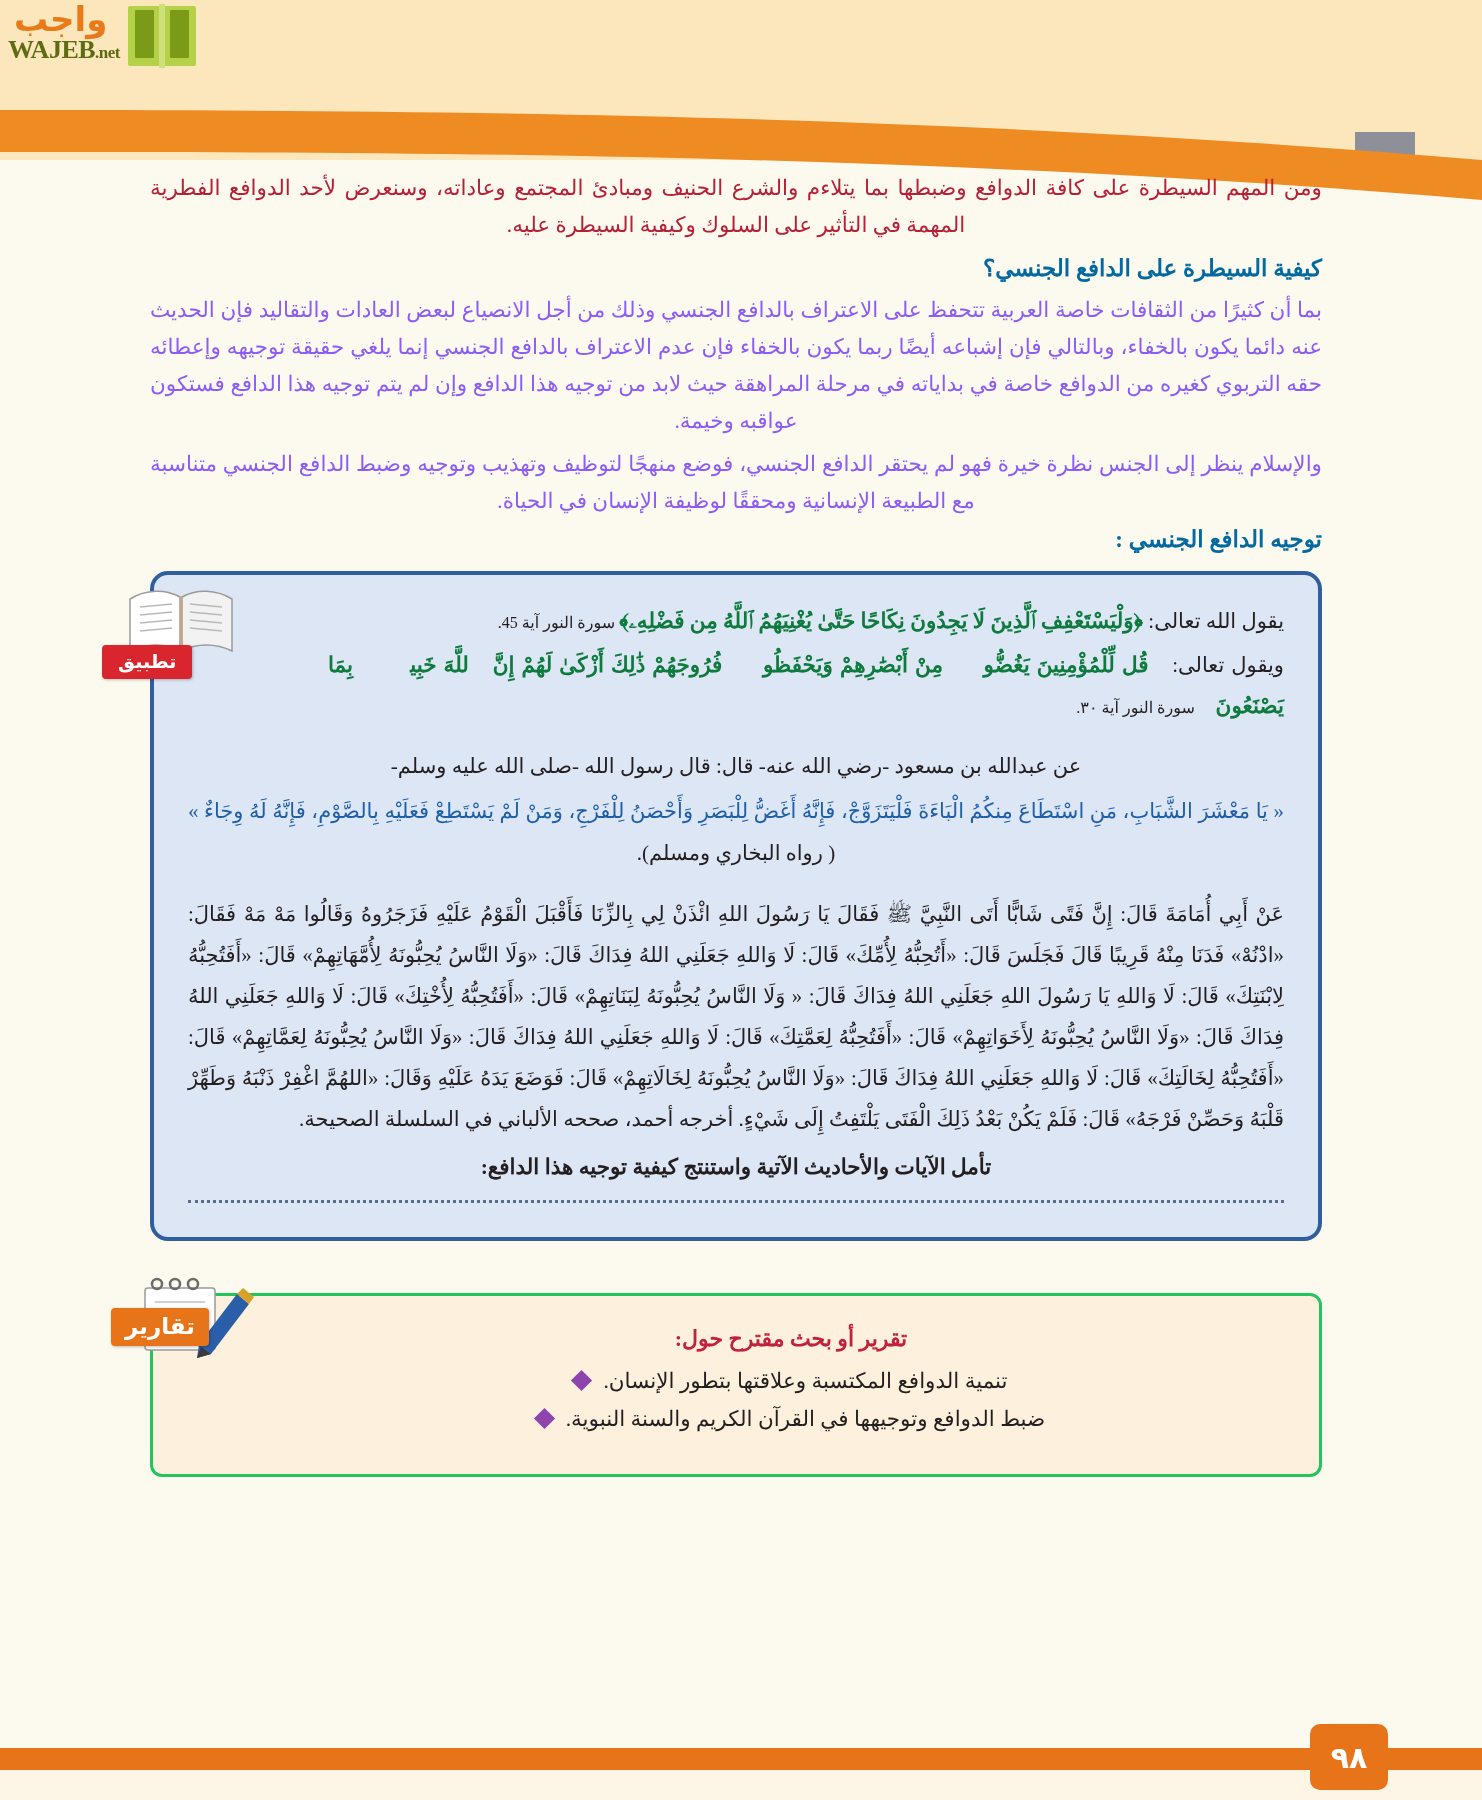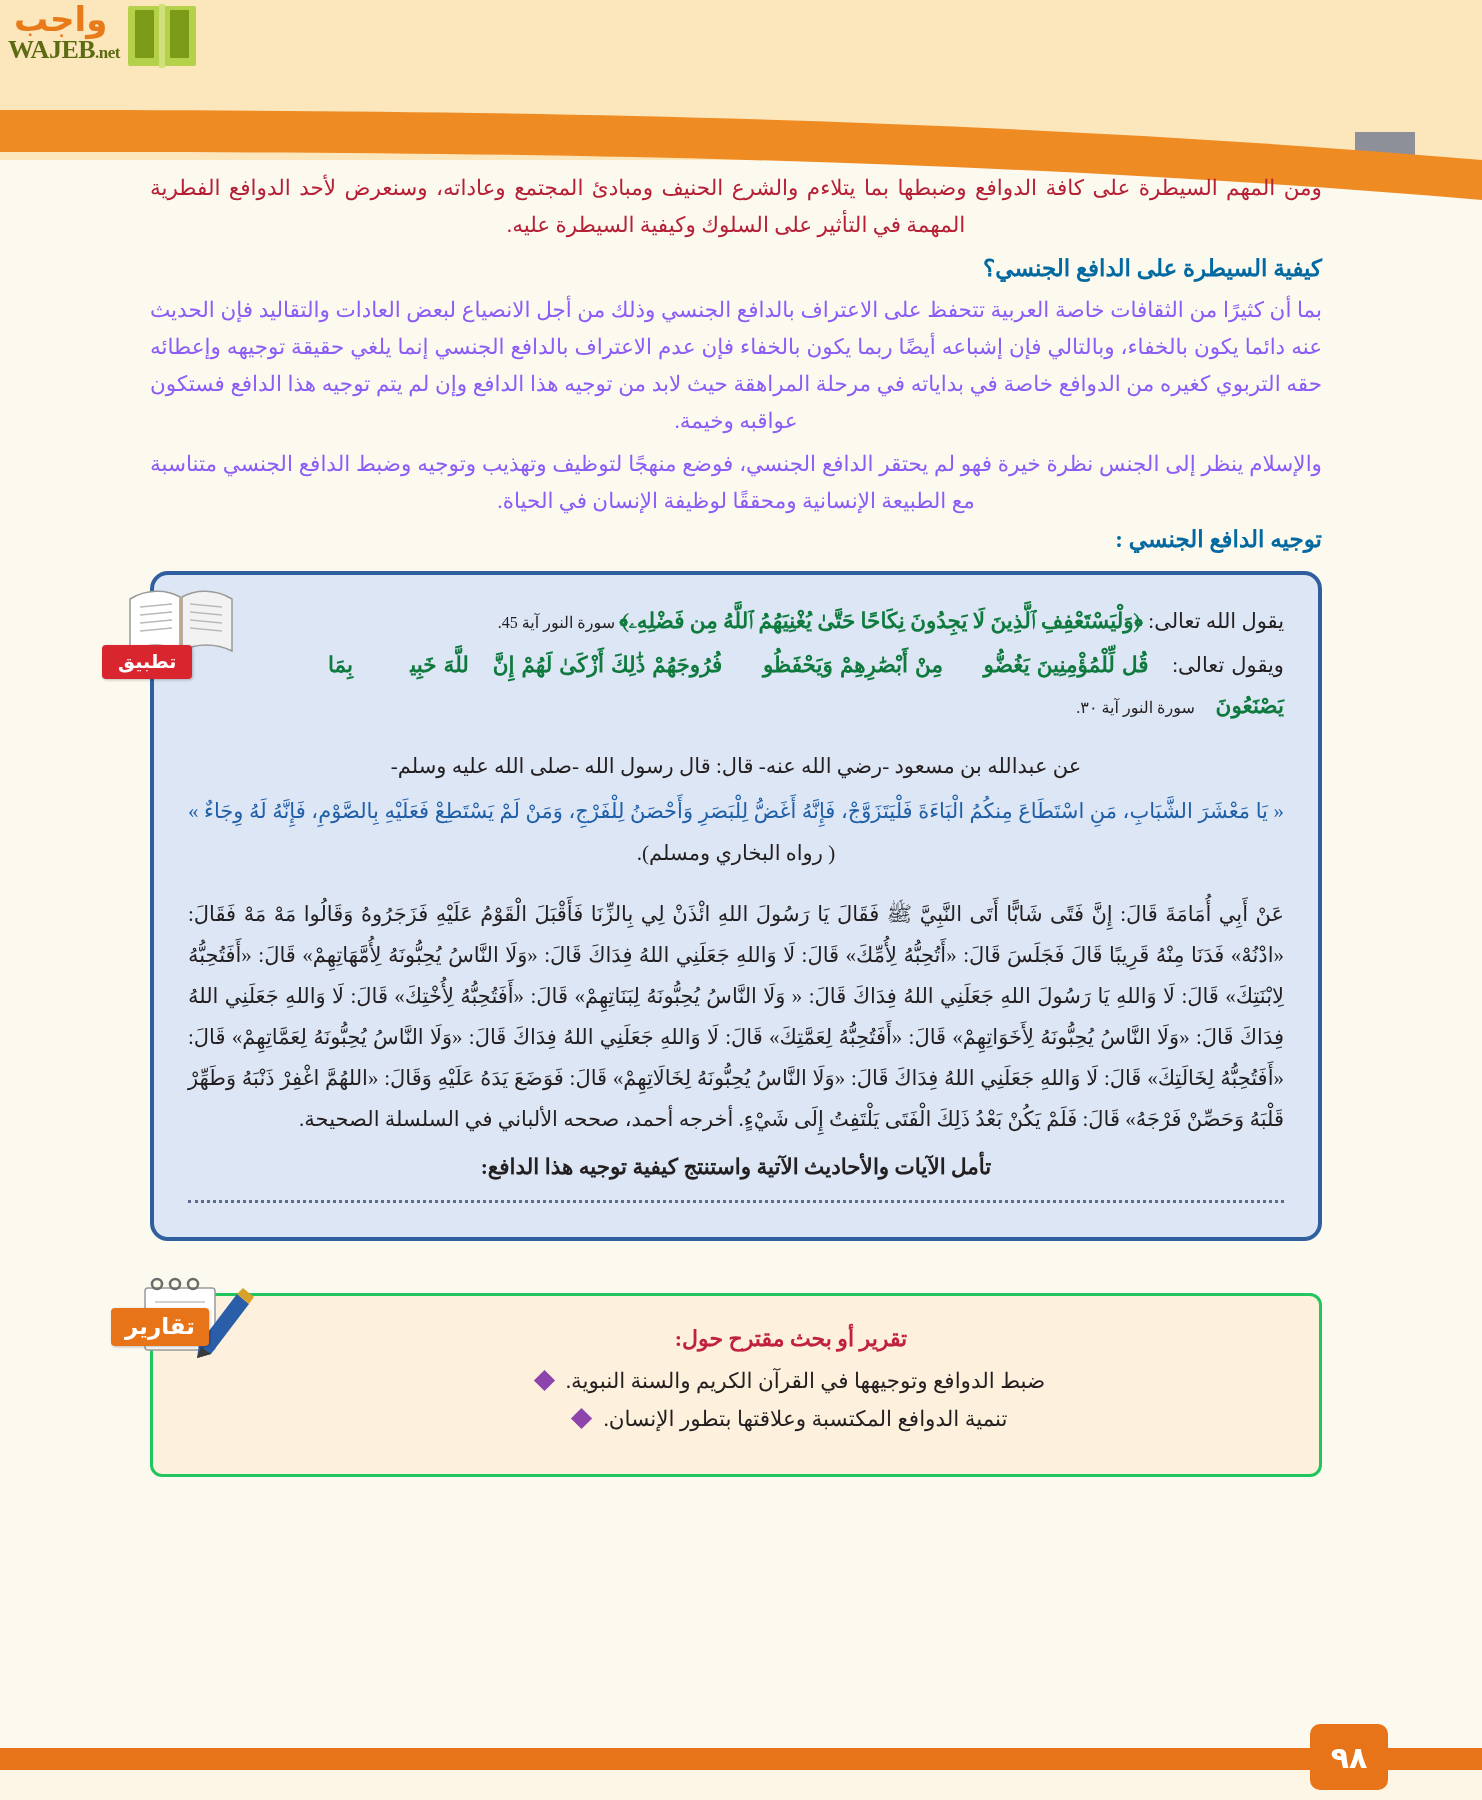--- a/index.html
+++ b/index.html
@@ -474,26 +474,26 @@
           <path d="M62,82 L100,32 L112,42 L74,92 L60,96 Z" fill="#2b5ea8"></path>
           <path d="M100,32 L112,42 L117,35 L106,26 Z" fill="#d8a12a"></path>
           <path d="M60,96 L74,92 L64,85 Z" fill="#3a3a3a"></path>
         </svg>
         <div class="rep-label">تقارير</div>
       </div>
 
       <div class="rep-title">تقرير أو بحث مقترح حول:</div>
 
       <div class="rep-item">
-        <span>ضبط الدوافع وتوجيهها في القرآن الكريم والسنة النبوية.</span>
+        <span>تنمية الدوافع المكتسبة وعلاقتها بتطور الإنسان.</span>
         <span class="diamond"></span>
       </div>
 
       <div class="rep-item">
-        <span>تنمية الدوافع المكتسبة وعلاقتها بتطور الإنسان.</span>
+        <span>ضبط الدوافع وتوجيهها في القرآن الكريم والسنة النبوية.</span>
         <span class="diamond"></span>
       </div>
     </div>
   </div>
 
 </div>
 
 <div class="footer-shadow"></div>
 <div class="footer-bar"></div>
 <div class="footer-inner"></div>

